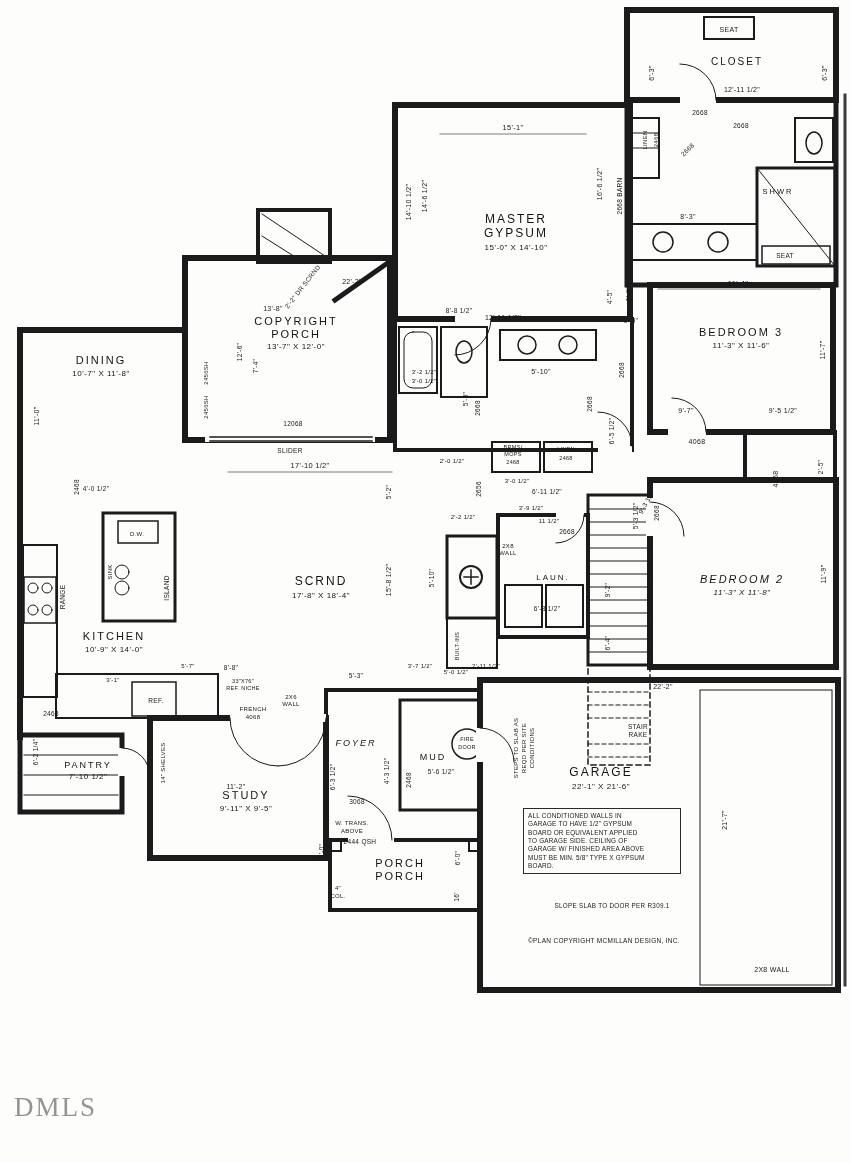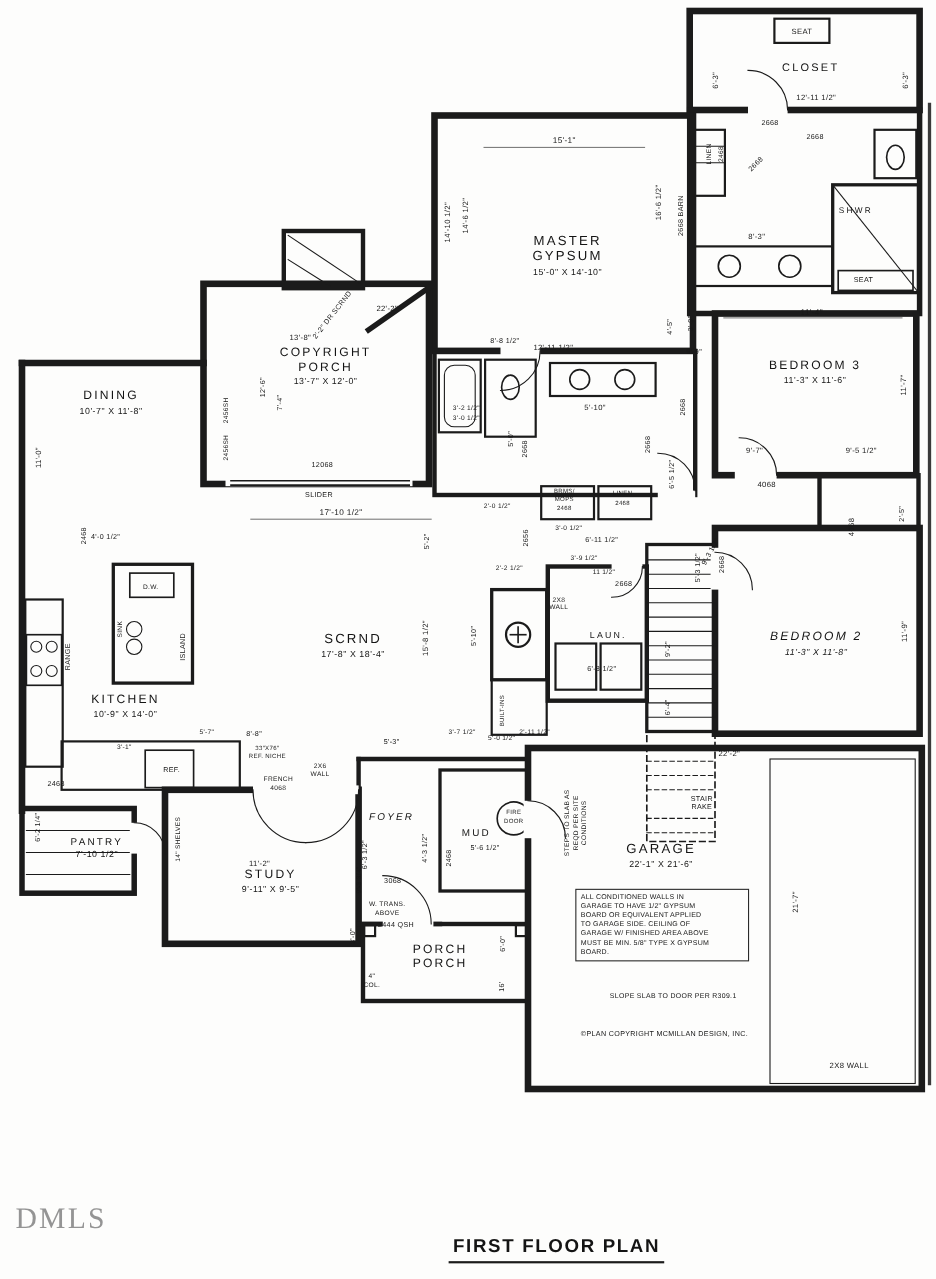--- a/index.html
+++ b/index.html
@@ -385,14 +385,13 @@
       <div>GARAGE TO HAVE 1/2" GYPSUM</div>
       <div>BOARD OR EQUIVALENT APPLIED</div>
       <div>TO GARAGE SIDE. CEILING OF</div>
       <div>GARAGE W/ FINISHED AREA ABOVE</div>
       <div>MUST BE MIN. 5/8" TYPE X GYPSUM</div>
       <div>BOARD.</div>
     </div>
 
   <div class="watermark">DMLS</div>
 
-  <div class="plan-title">FIRST FLOOR PLAN</div>
 </div>
 
 </body></html>

